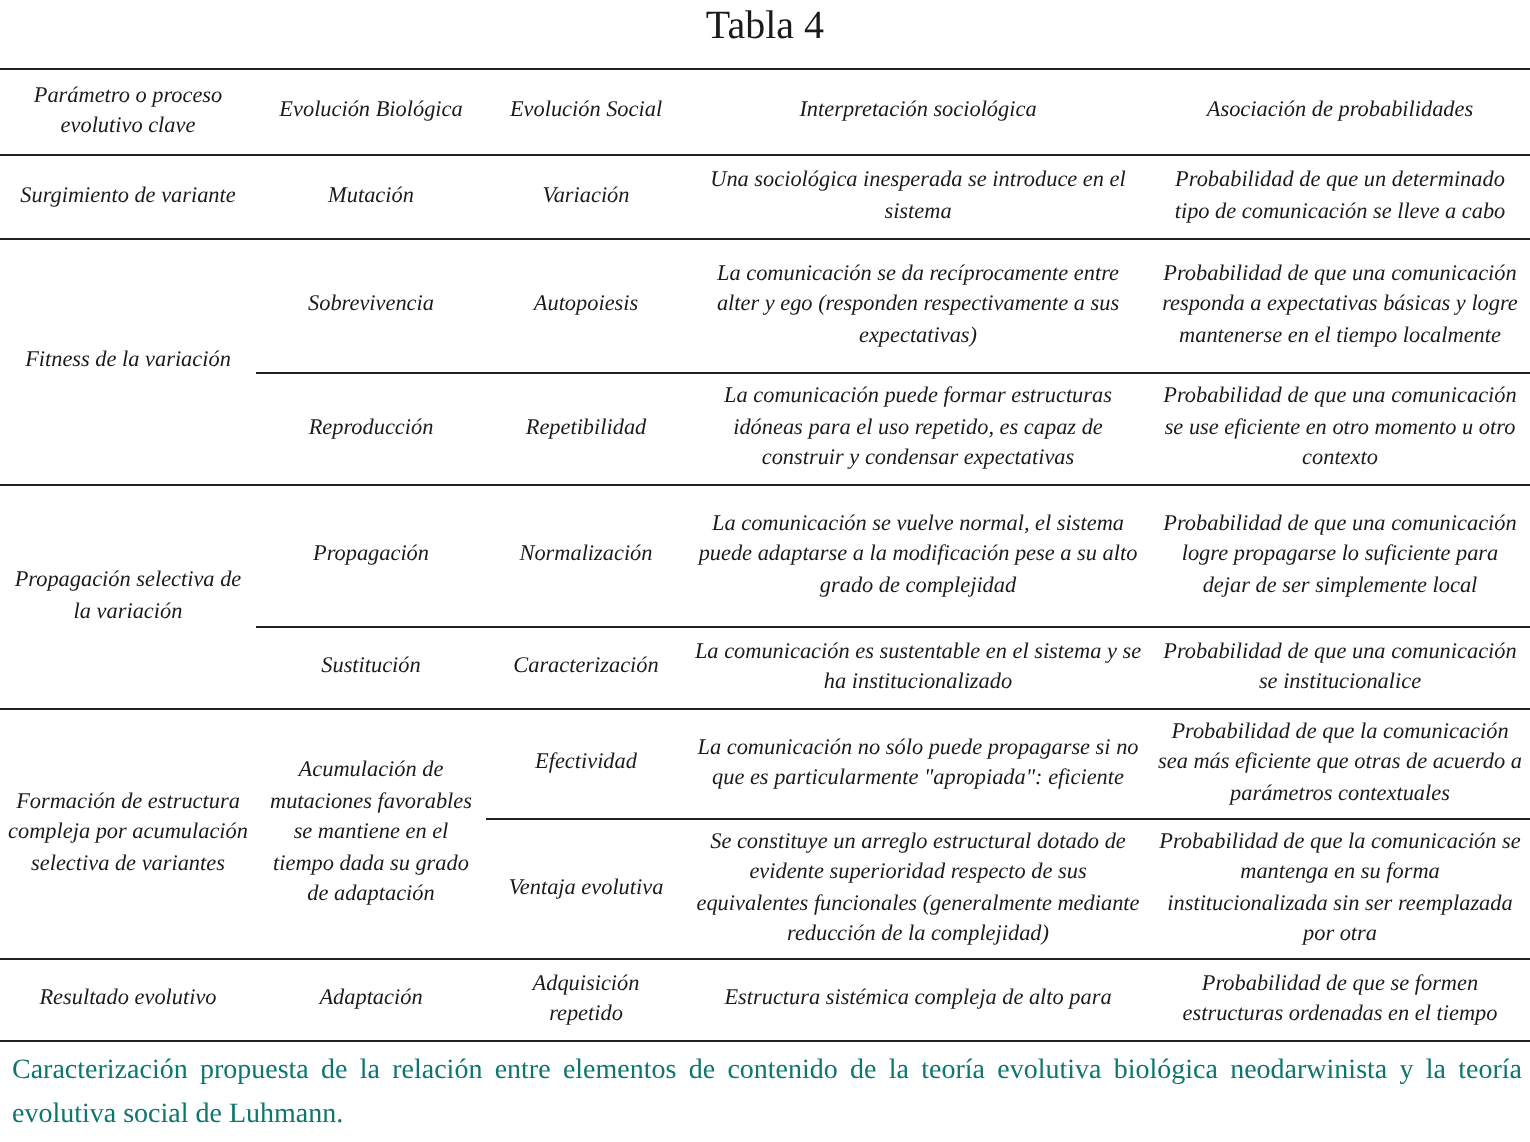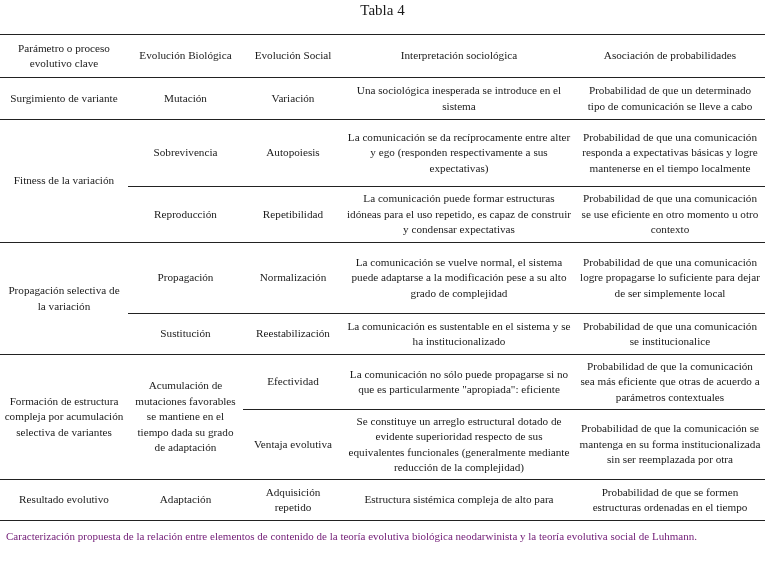--- a/index.html
+++ b/index.html
@@ -1,29 +1,29 @@
 <!DOCTYPE html>
 <html><head>
 <meta charset="utf-8">
 <style>
   html, body { margin:0; padding:0; background:#ffffff; }
   body { width:765px; height:571px; position:relative; overflow:hidden;
          font-family: "Liberation Serif", "DejaVu Serif", serif; color:#1a1a1a; }
   .title { position:absolute; top:2px; left:0; width:765px; text-align:center;
-           font-size:15px; }
+           font-size:20px; }
   table { position:absolute; top:34px; left:0; width:765px; border-collapse:collapse;
-          font-size:11.2px; line-height:15.4px; }
+          font-size:11.2px; line-height:15.4px;font-style:italic; }
   td, th { text-align:center; vertical-align:middle; padding:2px 4px; font-weight:normal; }
   thead th { border-top:1.4px solid #222; border-bottom:1.4px solid #222; height:38px; }
   tr.grp-end td { border-bottom:1.4px solid #222; }
   tr.sub-end td.subline { border-bottom:1.2px solid #222; }
   col.c1 { width:128px; } col.c2 { width:115px; } col.c3 { width:100px; }
   col.c4 { width:232px; } col.c5 { width:190px; }
   .caption { position:absolute; left:6px; top:525px; width:755px;
-             font-size:11px; line-height:22px; text-align:justify; color:#701a75; }
+             font-size:14px; line-height:22px; text-align:justify; color:#0f766e; }
 </style>
 </head>
 <body>
 
 <div class="title">Tabla 4</div>
 
 <table>
   <colgroup>
       <col class="c1">
       <col class="c2">
@@ -66,21 +66,21 @@
 
     <tr class="sub-end" style="height:71px">
       <td rowspan="2" style="border-bottom:1.4px solid #222">Propagación selectiva de la variación</td>
       <td class="subline">Propagación</td>
       <td class="subline">Normalización</td>
       <td class="subline">La comunicación se vuelve normal, el sistema puede adaptarse a la modificación pese a su alto grado de complejidad</td>
       <td class="subline">Probabilidad de que una comunicación logre propagarse lo suficiente para dejar de ser simplemente local</td>
     </tr>
     <tr class="grp-end" style="height:41px">
       <td>Sustitución</td>
-      <td>Reestabilización</td>
+      <td>Caracterización</td>
       <td>La comunicación es sustentable en el sistema y se ha institucionalizado</td>
       <td>Probabilidad de que una comunicación se institucionalice</td>
     </tr>
 
     <tr class="sub-end" style="height:55px">
       <td rowspan="2" style="border-bottom:1.4px solid #222">Formación de estructura compleja por acumulación selectiva de variantes</td>
       <td rowspan="2" style="border-bottom:1.4px solid #222">Acumulación de mutaciones favorables se mantiene en el tiempo dada su grado de adaptación</td>
       <td class="subline">Efectividad</td>
       <td class="subline">La comunicación no sólo puede propagarse si no que es particularmente "apropiada": eficiente</td>
       <td class="subline">Probabilidad de que la comunicación sea más eficiente que otras de acuerdo a parámetros contextuales</td>

